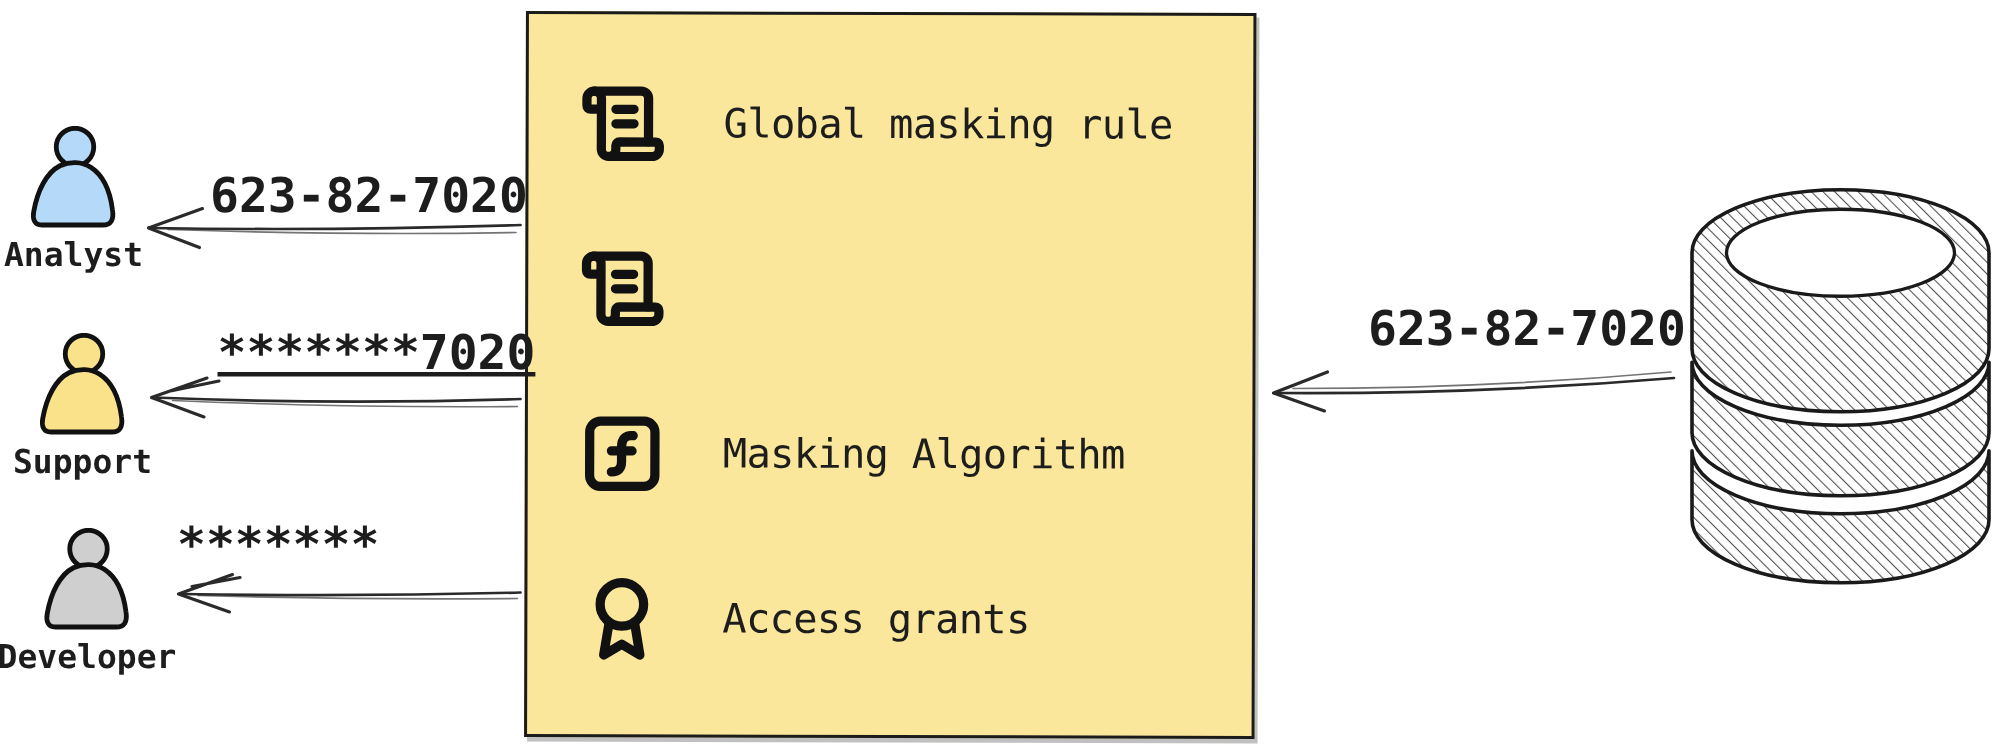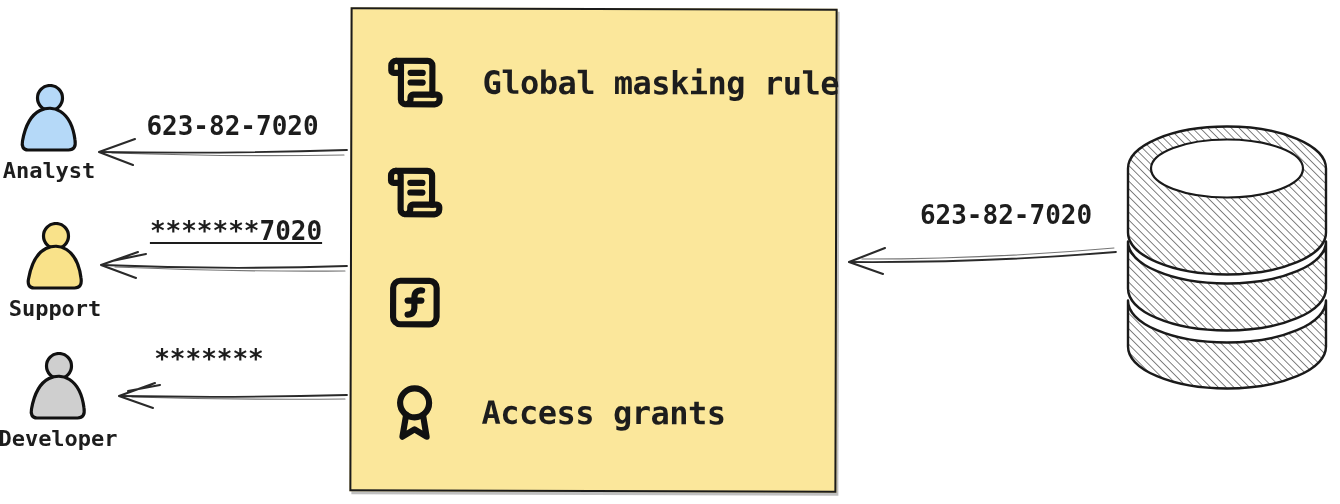--- a/index.html
+++ b/index.html
@@ -18,32 +18,32 @@
     box-shadow: 2px 3px 0 rgba(140,140,140,0.55);
     transform: rotate(0.15deg);
     display: flex;
     flex-direction: column;
     gap: 52px;
     padding: 44px 18px 0 34px;
   }
   .panel-row { display: flex; align-items: center; gap: 24px; height: 58px; }
   .panel-row .item-icon { width: 58px; height: 58px; flex: 0 0 58px; }
   .panel-row .item-icon svg { width: 100%; height: 100%; stroke: #111; stroke-width: 2.55; fill: none; stroke-linecap: round; stroke-linejoin: round; }
-  .panel-row .item-label { font-size: 32px; font-weight: bold; letter-spacing: -0.5px; white-space: nowrap; padding-left: 14px; }
+  .panel-row .item-label { font-size: 27px; font-weight: normal; letter-spacing: -0.5px; white-space: nowrap; padding-left: 14px; }
 
   
   .persona { position: absolute; width: 110px; display: flex; flex-direction: column; align-items: center; }
   .persona svg.person { width: 60px; height: 70px; }
   .persona .persona-name { font-size: 22px; font-weight: bold; margin-top: 4px; white-space: nowrap; }
   .persona-analyst   { left: -6px; top: 84px; }
   .persona-support   { left:  0px; top: 222px; align-items: center; }
   .persona-developer { left:  3px; top: 352px; }
 
   
-  .flow-label { position: absolute; font-size: 26px; font-weight: bold; white-space: nowrap; text-align: center; }
+  .flow-label { position: absolute; font-size: 32px; font-weight: bold; white-space: nowrap; }
   .flow-label.analyst   { left: 140px;  top: 111px; width: 185px; }
   .flow-label.support   { left: 145px;  top: 216px; width: 182px; text-decoration: underline; }
   .flow-label.developer { left: 118px;  top: 344px; width: 182px; }
   .flow-label.database  { left: 912px;  top: 200px; width: 188px; }
 
   
   svg.arrows { position: absolute; inset: 0; width: 1340px; height: 504px; pointer-events: none; }
   svg.arrows path { fill: none; stroke: #2a2a2a; stroke-linecap: round; stroke-linejoin: round; }
   svg.arrows .shaft  { stroke-width: 1.8; }
   svg.arrows .shaft2 { stroke-width: 1.1; opacity: 0.65; }
@@ -107,20 +107,21 @@
     </div>
 
     <div class="panel-row">
       <span class="item-icon">
         <svg viewBox="0 0 24 24">
             <rect width="18" height="18" x="3" y="3" rx="3"></rect>
             <path d="M9 17c2 0 2.8-1 2.8-2.8V10c0-2 1-3.3 3.2-3"></path>
             <path d="M9 11.2h5.7"></path>
           </svg>
       </span>
+      <span class="item-label">Masking Algorithm</span>
     </div>
 
     <div class="panel-row">
       <span class="item-icon">
         <svg viewBox="0 0 24 24">
             <circle cx="12" cy="8" r="6"></circle>
             <path d="M15.477 12.89 17 22l-5-3-5 3 1.523-9.11"></path>
           </svg>
       </span>
       <span class="item-label">Access grants</span>

